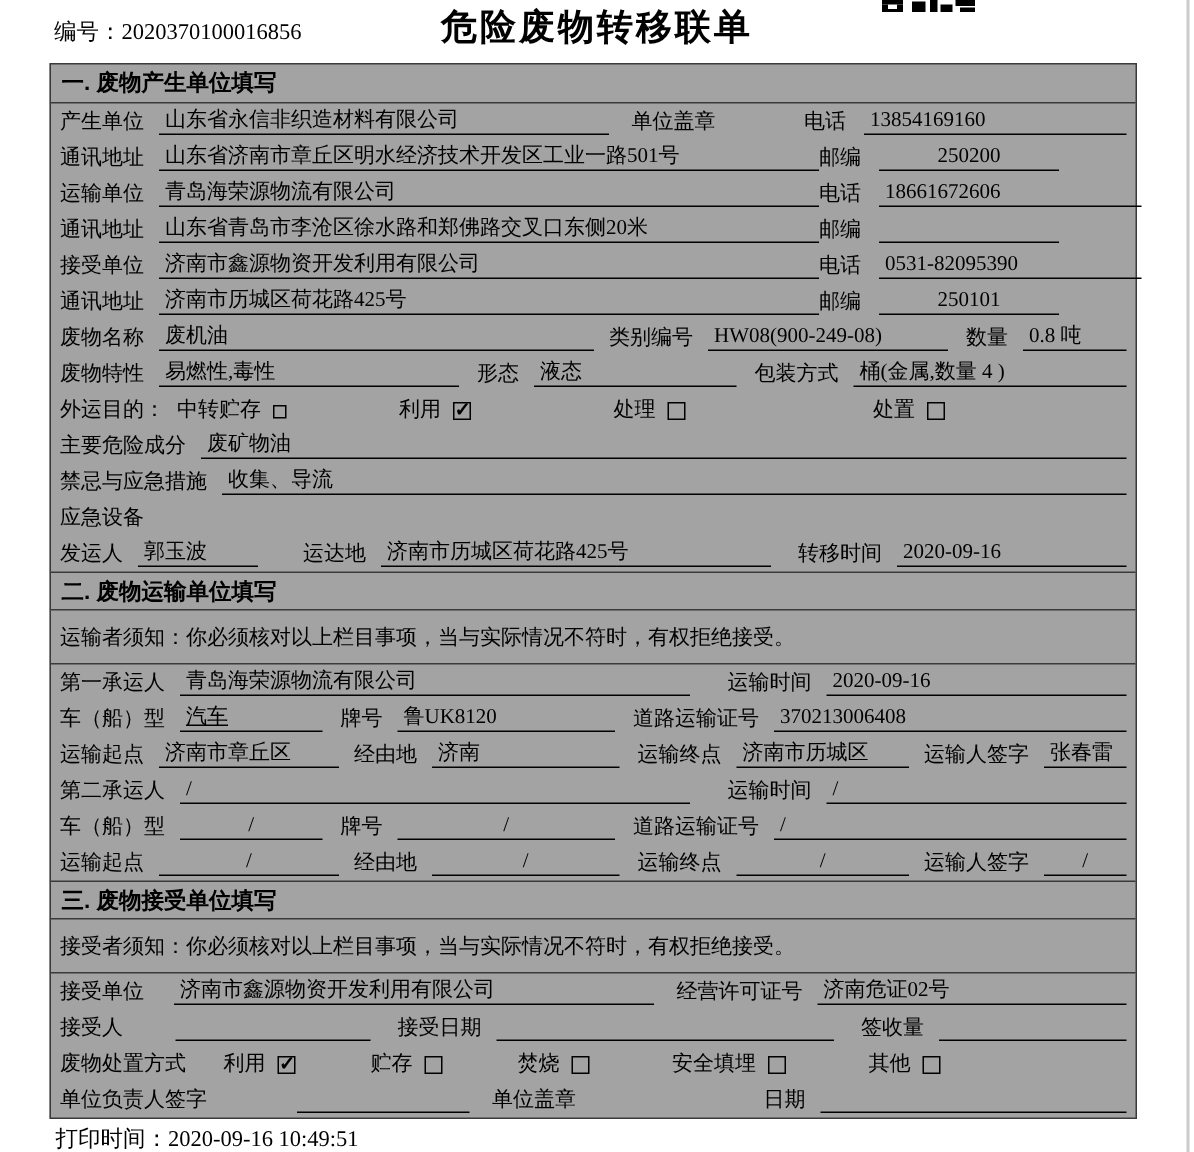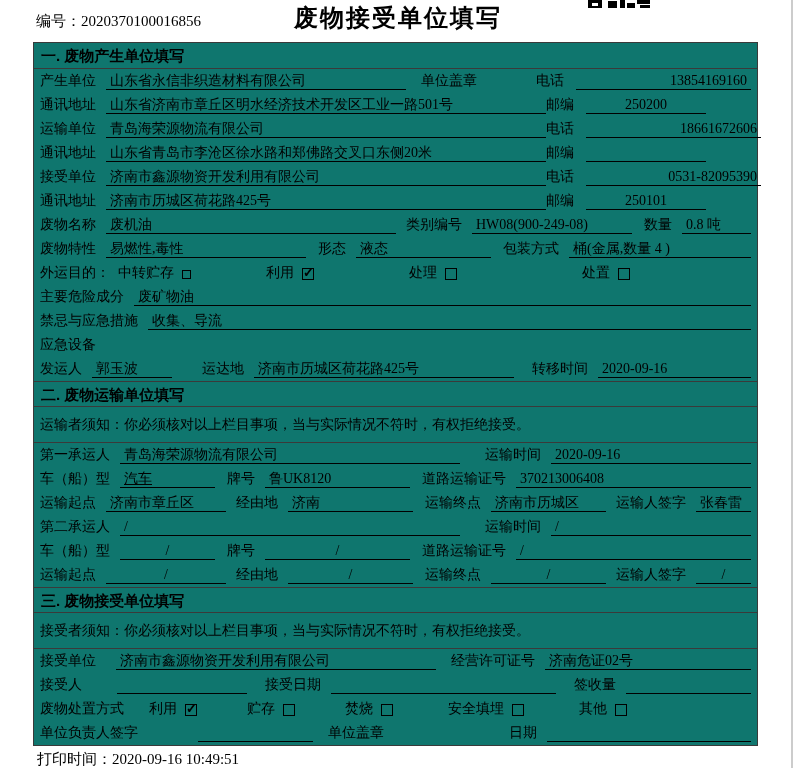--- a/index.html
+++ b/index.html
@@ -7,52 +7,52 @@
   .page {
     position:relative; width:796px; height:768px; background:#ffffff;
     font-family:"Liberation Serif","DejaVu Serif",serif; color:#000; overflow:hidden;
   }
   .page-edge { position:absolute; top:0; right:3px; width:2px; height:100%; background:#cccccc; }
   .serial { position:absolute; left:36px; top:12px; font-size:15px; white-space:nowrap; }
   .doc-title { position:absolute; left:0; right:0; top:2px; text-align:center;
     font-size:24px; font-weight:bold; letter-spacing:2px;
     font-family:"Liberation Sans","DejaVu Sans",sans-serif; }
   .qr { position:absolute; left:588px; top:0; }
-  .form-box { position:absolute; left:33px; top:42px; width:725px; border:1px solid #3a3a3a; background:#0f766e; }
+  .form-box { position:absolute; left:33px; top:42px; width:725px; border:1px solid #3a3a3a; background:#a3a3a3; }
   .sec { height:26px; line-height:25px; font-weight:bold; font-size:15px; padding-left:7px;
     border-bottom:1px solid #3a3a3a; font-family:"Liberation Sans","DejaVu Sans",sans-serif; }
   .sec.mid { border-top:1px solid #3a3a3a; }
   .row { display:flex; align-items:flex-end; height:24px; padding:0 6px 3px 6px; font-size:14px; white-space:nowrap; }
   .row.notice { height:36px; align-items:center; border-bottom:1px solid #3a3a3a; padding-bottom:0; }
   .lbl { flex:none; }
   .u { border-bottom:1px solid #000; padding:0 4px; line-height:17px; min-height:17px; flex:none; overflow:hidden; }
   .u.grow { flex:1; }
   .rgroup { display:flex; align-items:flex-end; width:215px; flex:none; margin-left:auto; }
   .rgroup .lbl { margin-right:12px; }
-  .rgroup .u.phone { flex:1;text-align:right; }
+  .rgroup .u.phone { flex:1; }
   .rgroup .u.zip { width:120px;text-align:center; }
   .ml8{margin-left:8px;justify-content:space-between;} .ml10{margin-left:10px;} .ml12{margin-left:12px;} .ml15{margin-left:15px;}
   .ml18{margin-left:18px;} .ml25{margin-left:25px;} .ml30{margin-left:30px;} .ml50{margin-left:50px;}
   .ml55{margin-left:55px;} .ml75{margin-left:75px;} .ml95{margin-left:95px;text-align:center;} .ml125{margin-left:125px;}
   .mr10{margin-right:10px;}
   .cb { display:inline-block; width:12px; height:12px; border:1px solid #000; margin-left:8px;
     position:relative; flex:none; align-self:center; margin-top:2px; }
   .cb.small { width:9px; height:9px; }
   .cb.checked::after { content:"\2713"; position:absolute; left:0px; top:-4px; font-size:13px; font-weight:bold; }
   .cb-item { display:flex; align-items:center; }
   .footer { position:absolute; left:37px; top:750px; font-size:15px; }
 </style>
 </head>
 <body>
 
 <div class="page">
 
   <div class="serial"><span>编号：</span><span>2020370100016856</span></div>
 
-  <div class="doc-title">废物接受单位填写</div>
+  <div class="doc-title">危险废物转移联单</div>
 
   <svg class="qr" width="66" height="10" viewBox="0 0 66 10">
     <rect x="0" y="0" width="14" height="3" fill="#000"></rect>
     <rect x="0" y="3" width="4" height="5" fill="#000"></rect>
     <rect x="10" y="3" width="4" height="5" fill="#000"></rect>
     <rect x="4" y="6" width="6" height="2" fill="#000"></rect>
     <rect x="20" y="1" width="9" height="7" fill="#000"></rect>
     <rect x="32" y="0" width="5" height="8" fill="#000"></rect>
     <rect x="39" y="3" width="8" height="5" fill="#000"></rect>
     <rect x="49" y="0" width="13" height="4" fill="#000"></rect>

